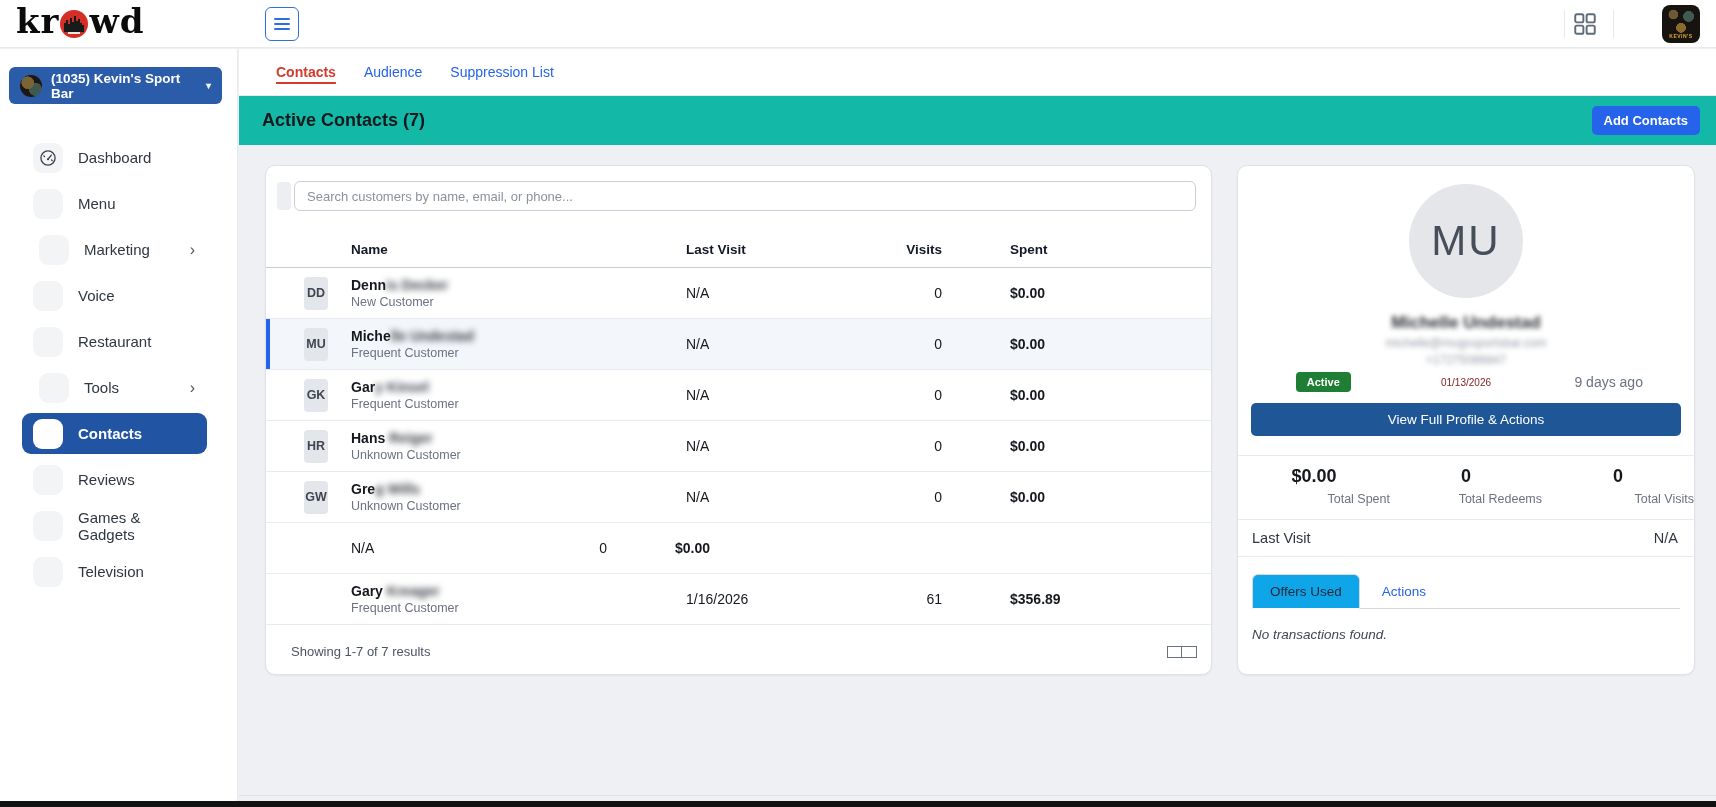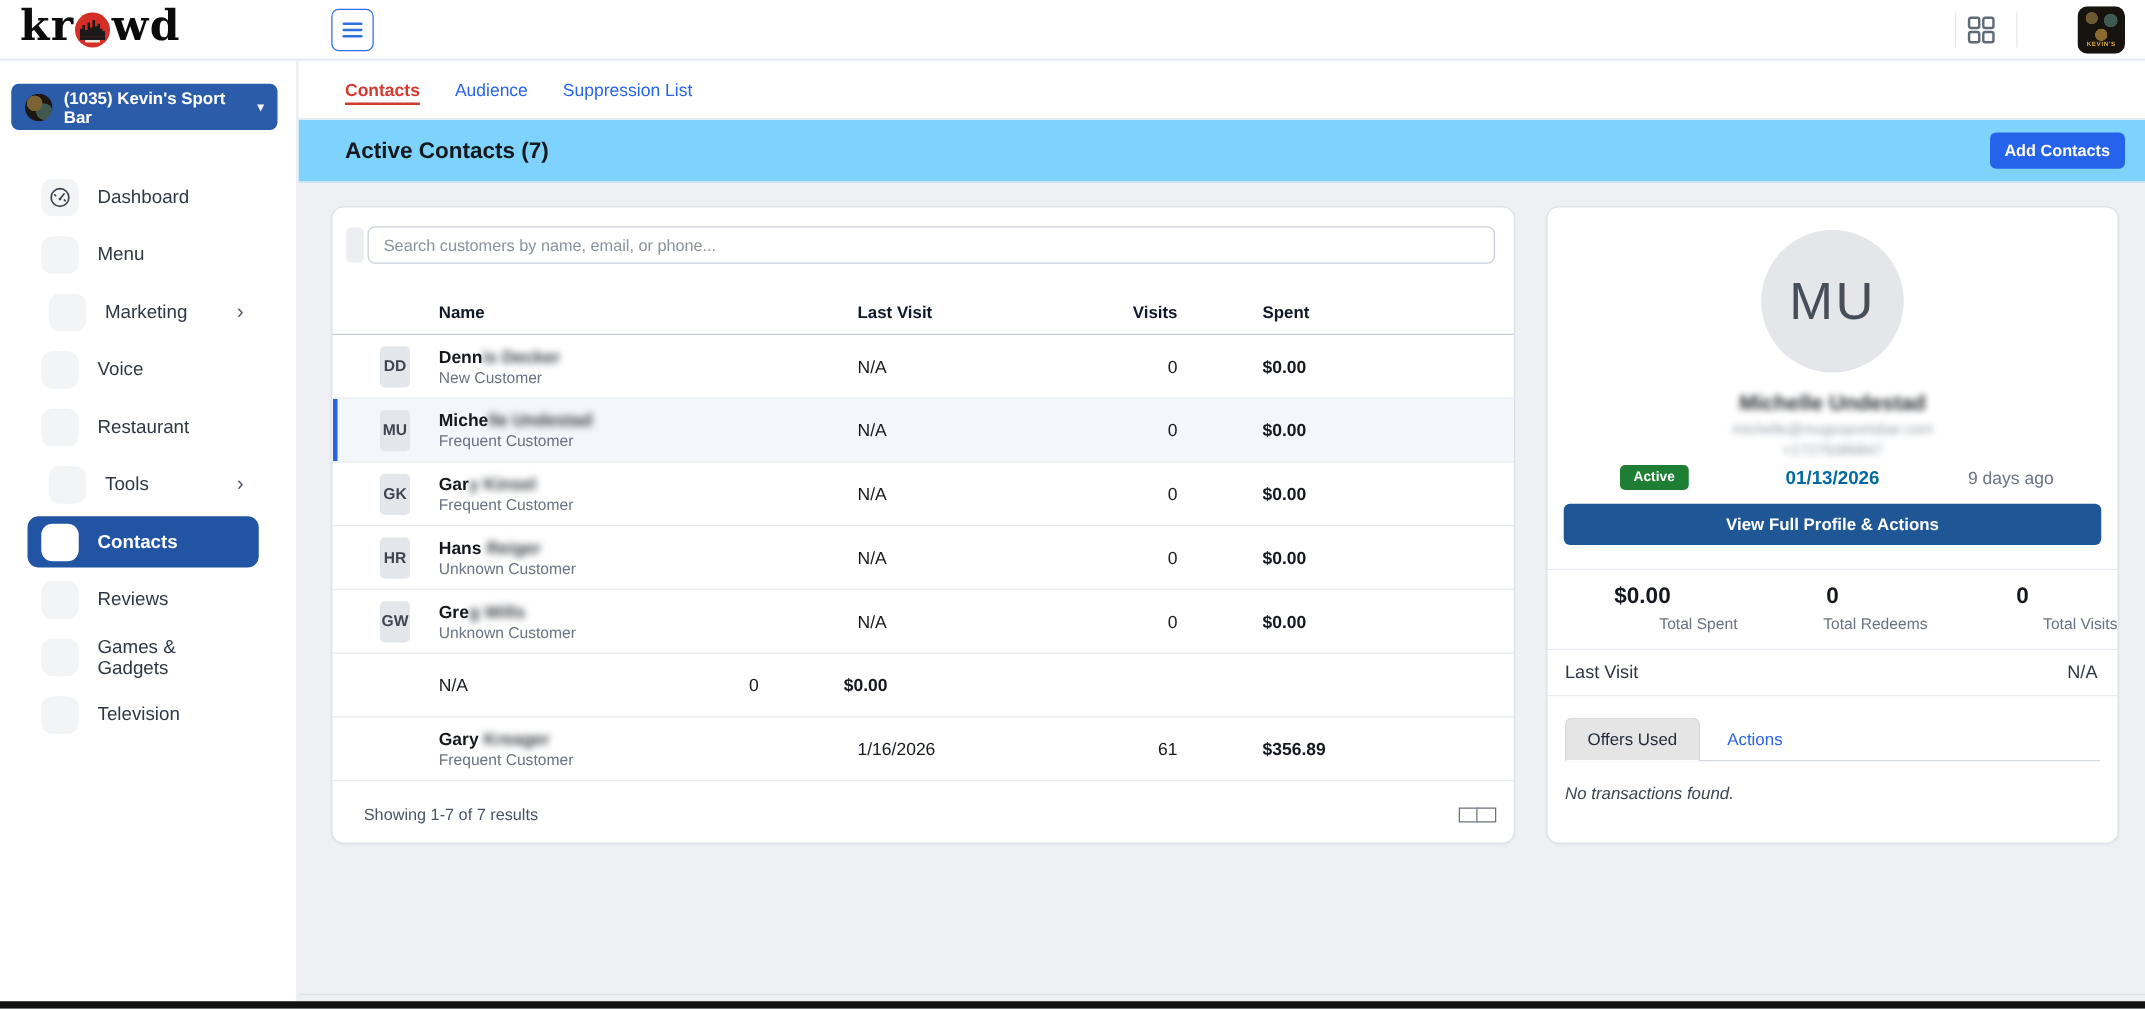--- a/index.html
+++ b/index.html
@@ -38,21 +38,21 @@
   .item { display:flex; align-items:center; height:41px; margin:0 42px 5px 0; padding-left:33px; gap:15px; font-size:15px; color:#2e3742; cursor:pointer; }
   .item.indent { padding-left:39px; }
   .item.active { margin:0 30px 5px 22px; padding-left:11px; background:#2254a4; border-radius:9px; color:#fff; font-weight:700; }
   .nicon { width:30px; height:30px; border-radius:9px; background:#f2f4f6; flex:none; display:flex; align-items:center; justify-content:center; }
   .item.active .nicon { background:#fff; }
   .chev { margin-left:auto; color:#4b5563; font-size:16px; line-height:1; }
   
   .tabsrow { position:absolute; left:239px; top:49px; right:0; height:46px; background:#fff; display:flex; align-items:center; gap:28px; padding-left:37px; z-index:4; }
   .tab { font-size:14px; color:#2563eb; cursor:pointer; }
   .tab.active { color:#d23b2e; font-weight:700; text-decoration:underline; text-underline-offset:5px; text-decoration-thickness:2px; }
-  .sectionhead { position:absolute; left:239px; top:95px; right:0; height:51px; background:#7dd3fc; border-top:1px solid #e7eaee; border-bottom:1px solid #e7eaee; display:flex; align-items:center; justify-content:space-between; padding:0 16px 0 37px; z-index:4; }
+  .sectionhead { position:absolute; left:239px; top:95px; right:0; height:51px; background:#14b8a6; border-top:1px solid #e7eaee; border-bottom:1px solid #e7eaee; display:flex; align-items:center; justify-content:space-between; padding:0 16px 0 23px; z-index:4; }
   .stitle { font-size:18px; font-weight:700; color:#15181d; }
   .addbtn { background:#2563eb; color:#fff; border:none; border-radius:5px; font-size:13px; font-weight:700; padding:7px 12px; cursor:pointer; font-family:inherit; }
   .content-line { position:absolute; left:239px; top:795px; right:0; height:1px; background:#dde1e6; }
   .bottombar { position:absolute; left:0; right:0; bottom:0; height:6px; background:#111; z-index:9; }
   
   .card { background:#fff; border:1px solid #dde2e8; border-radius:10px; box-shadow:0 1px 2px rgba(16,24,40,.05); position:absolute; }
   .table-card { left:265px; top:165px; width:947px; height:510px; }
   .search-row { display:flex; align-items:center; margin:15px 15px 0 11px; gap:3px; }
   .search-chip { width:14px; height:28px; background:#eceef1; border-radius:4px; flex:none; }
   .search { flex:1; height:30px; border:1px solid #c9d0d9; border-radius:6px; padding:0 12px; font-size:13px; color:#374151; font-family:inherit; outline:none; }
@@ -80,31 +80,31 @@
   .pg.next { margin-left:-1.5px; }
   
   .profile-card { left:1237px; top:165px; width:458px; height:510px; }
   .pavatar { width:114px; height:114px; border-radius:50%; background:#e4e6e9; color:#454e59; display:flex; align-items:center; justify-content:center; font-size:42px; font-weight:500; letter-spacing:2px; margin:18px auto 0; }
   .pname { margin-top:15px; text-align:center; font-size:17px; font-weight:600; color:#2b2f34; }
   .pcontact { text-align:center; font-size:12px; color:#959ca5; margin-top:3px; }
   .pmonth { text-align:center; font-size:12.5px; color:#6b7280; margin-top:7px; }
   .badge-row { display:flex; align-items:center; margin-top:5px; padding:0 14px; }
   .bcol { flex:1; display:flex; justify-content:center; align-items:center; }
   .badge { background:#1e7e34; color:#fff; font-size:11px; font-weight:700; padding:4px 11px; border-radius:4px; }
-  .pdate { font-size:15px; font-weight:700; color:#0369a1; }
+  .pdate { font-size:10px; font-weight:400; color:#7f1d1d; }
   .prel { font-size:14px; color:#6b7280; }
-  .cta { display:block; width:calc(100% - 26px); margin:11px 13px 0; background:#1f5796; color:#fff; border:none; border-radius:5px; text-align:center; font-size:13.5px; font-weight:700; padding:9px 0; cursor:pointer; font-family:inherit; }
+  .cta { display:block; width:calc(100% - 26px); margin:11px 13px 0; background:#1f5796; color:#fff; border:none; border-radius:5px; text-align:center; font-size:13.5px; font-weight:400; padding:9px 0; cursor:pointer; font-family:inherit; }
   .stats { display:flex; border-top:1px solid #e7eaee; margin-top:19px; }
   .stat { flex:1; text-align:center; padding:10px 0 13px; }
   .sval { font-size:18px; font-weight:700; color:#15181d; }
   .slab { font-size:12.5px; color:#6b7280; margin-top:5px;text-align:right; }
   .lastvisit { display:flex; justify-content:space-between; align-items:center; border-top:1px solid #e7eaee; border-bottom:1px solid #e7eaee; padding:10px 16px 10px 14px; font-size:14.5px; color:#2f3540; }
   .ptabs { display:flex; align-items:flex-end; margin:16px 14px 0; border-bottom:1px solid #d4d9df; height:36px; }
   .ptab { font-size:13.5px; cursor:pointer; }
-  .ptab.active { border:1px solid #d4d9df; border-bottom:1px solid #fff; border-radius:6px 6px 0 0; background:#e5e5e5; margin-bottom:-1px; padding:9px 17px; color:#1f2937; }
+  .ptab.active { border:1px solid #d4d9df; border-bottom:1px solid #fff; border-radius:6px 6px 0 0; background:#0ea5e9; margin-bottom:-1px; padding:9px 17px; color:#1f2937; }
   .ptab.link { color:#2563eb; padding:9px 6px; margin-left:16px; }
   .pempty { margin:18px 14px 0; font-style:italic; font-size:13.5px; color:#3f4650; }
 </style>
 </head>
 <body>
 
 <header class="topbar">
   <div class="logo">
     <span>kr</span>
       <span class="logo-o">

